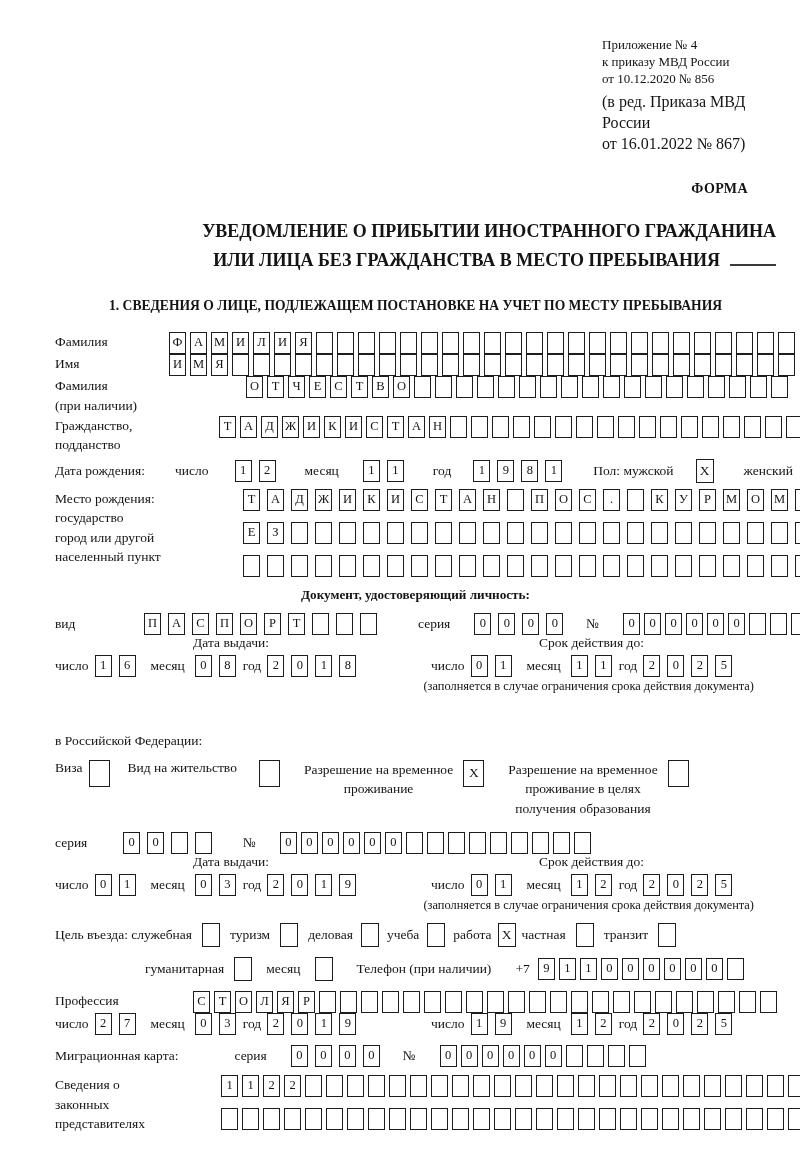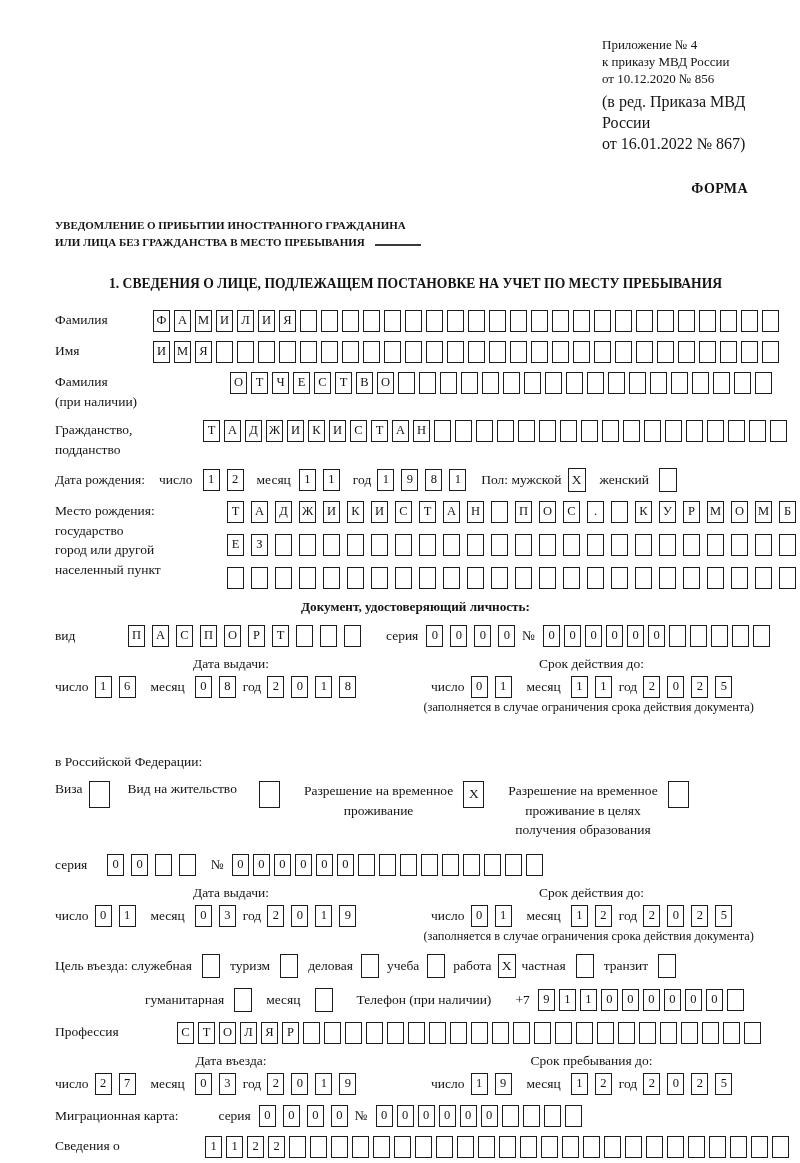--- a/index.html
+++ b/index.html
@@ -3,35 +3,35 @@
 <meta charset="utf-8">
 <style>
   html,body{margin:0;padding:0;background:#fff;}
   body{width:800px;height:1163px;font-family:"Liberation Serif","DejaVu Serif",serif;color:#141414;}
   .page{box-sizing:border-box;width:800px;height:1163px;padding:36px 24px 10px 55px;overflow:hidden;}
 
   
   .appendix{margin-left:547px;font-size:13px;line-height:1.32;}
   .appendix .small{font-size:16px;display:block;margin-top:5px;line-height:1.3;}
   .forma{margin-top:26px;text-align:right;padding-right:28px;font-weight:bold;font-size:14px;letter-spacing:.4px;}
-  .title{margin-top:20px;text-align:left;font-weight:bold;font-size:11px;line-height:1.6;}
+  .title{margin-top:20px;text-align:right;font-weight:bold;font-size:18px;line-height:1.6;}
   .blank-line{display:inline-block;width:46px;border-bottom:2.4px solid #3a3a3a;vertical-align:baseline;margin-left:10px;}
   .section-title{margin-top:24px;margin-bottom:18px;text-align:center;font-weight:bold;font-size:13.6px;}
 
   
   .cells{display:flex;flex-wrap:nowrap;}
   .cell{box-sizing:border-box;flex:0 0 auto;width:17px;height:22px;border:1.6px solid #1d1d1d;margin-right:4px;
         text-align:center;font-size:12.5px;line-height:19px;}
   .cells--spread .cell{margin-right:7px;}
   .cells--date .cell{margin-right:7px;}
   .checkbox .cell{width:21px;height:27px;margin-right:0;line-height:24px;font-size:13.5px;}
   .checkbox--sm .cell{width:18px;height:24px;line-height:21px;}
 
   
-  .row{display:flex;align-items:flex-start;margin-bottom:9px;font-size:13.5px;}
+  .row{display:flex;align-items:flex-start;font-size:13.5px;gap:16px;}
   .lbl{flex:0 0 auto;line-height:1.45;}
   .w98{width:98px;} .w148{width:148px;} .w175{width:175px;} .w172{width:172px;} .w122{width:122px;} .w150{width:150px;}
   .stack{display:flex;flex-direction:column;gap:11px;}
   .ig{display:flex;align-items:center;}
   .ig > *{flex:0 0 auto;}
   .gap6{margin-left:6px;} .gap8{margin-left:8px;} .gap10{margin-left:10px;} .gap14{margin-left:14px;} .gap18{margin-left:18px;} .gap24{margin-left:24px;}
   .doc-header{text-align:center;font-weight:bold;font-size:13.2px;margin:10px 0 10px 0;}
 
   .twocol{display:flex;font-size:13.5px;}
   .col-l{width:352px;} .col-r{flex:1;}
@@ -613,24 +613,20 @@
         <span class="cell"></span>
         <span class="cell"></span>
         <span class="cell"></span>
         <span class="cell"></span>
         <span class="cell"></span>
         <span class="cell"></span>
         <span class="cell"></span>
       </span>
   </div>
 
-  <div class="twocol hdr-row">
-    <div class="col-l">Дата въезда:</div>
-    <div class="col-r">Срок пребывания до:</div>
-  </div>
   <div class="twocol">
     <div class="col-l ig">
       <span>число</span>
       <span class="cells cells--date gap6">
           <span class="cell">2</span>
           <span class="cell">7</span>
         </span>
       <span class="gap8">месяц</span>
       <span class="cells cells--date gap10">
           <span class="cell">0</span>

